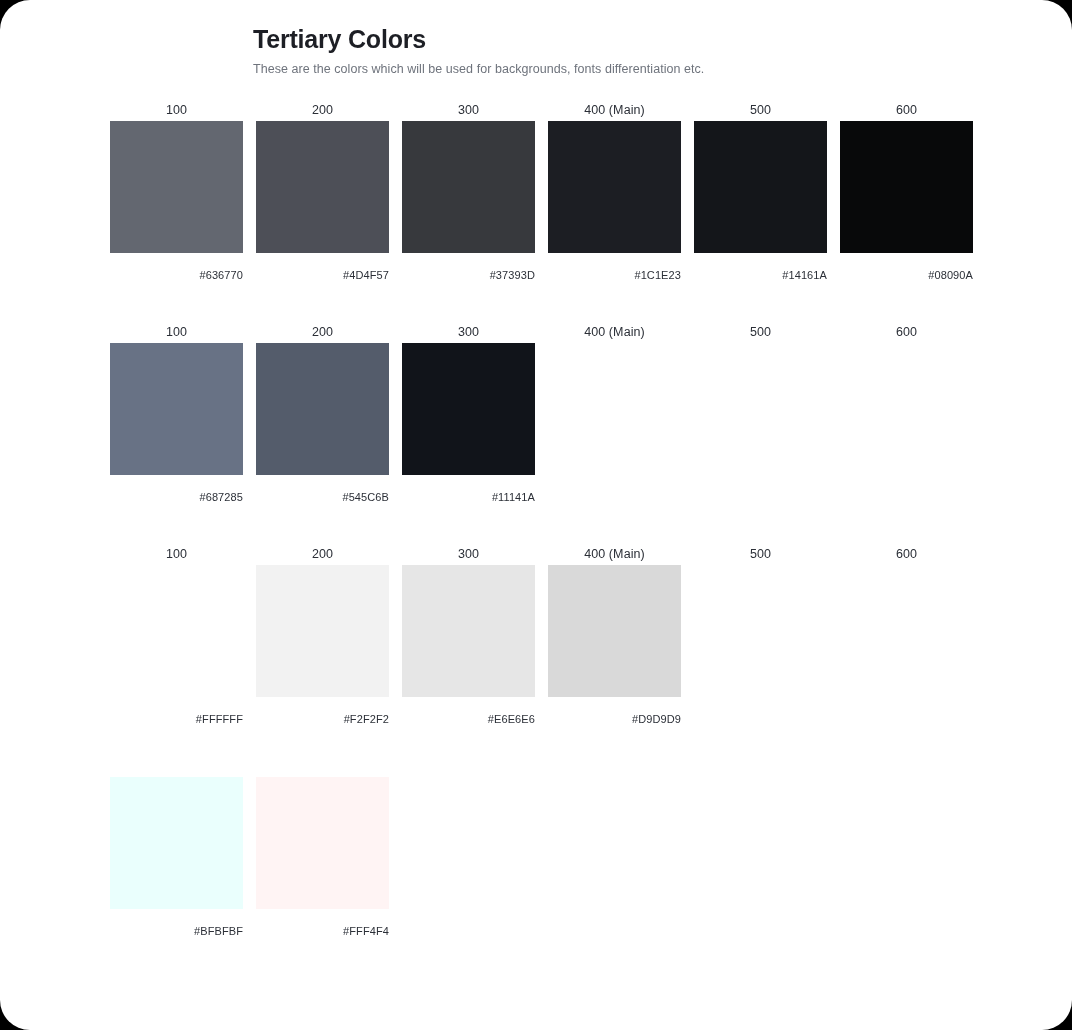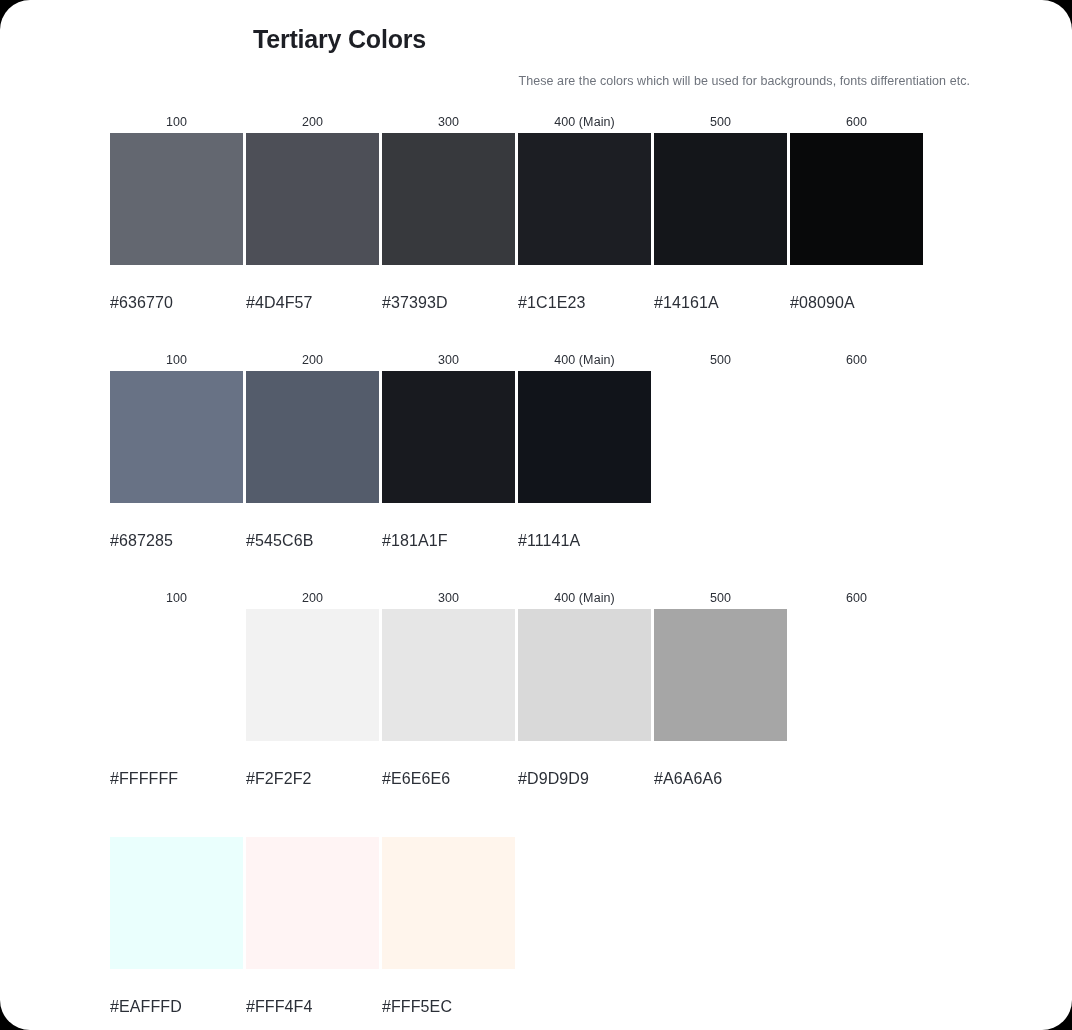--- a/index.html
+++ b/index.html
@@ -37,59 +37,58 @@
     font-weight: bold;
     color: #1d1f25;
     letter-spacing: -0.2px;
     line-height: 34px;
   }
 
   .page-subtitle {
     font-size: 12.5px;
     color: #6e737c;
     line-height: 18px;
-    margin-top: 16px;
+    margin-top: 4px;
     letter-spacing: 0.05px;
-    text-align: right;
   }
 
   .rows { margin-top: 21px; }
 
   .palette-row { margin-bottom: 0px; }
 
   .row-grid {
     display: grid;
     grid-template-columns: repeat(6, 133px);
-    column-gap: 3px;
+    column-gap: 13px;
   }
 
   .cell { width: 133px; }
 
   .tone-label {
     font-size: 12.5px;
     color: #2b2f37;
     text-align: center;
     height: 22px;
     line-height: 22px;
     letter-spacing: 0.1px;
   }
 
   .swatch {
     width: 133px;
     height: 132px;
     display: block;
   }
 
   .hex-label {
-    font-size: 16px;
+    font-size: 11px;
     color: #2b2f37;
-    text-align: left;
+    text-align: right;
     height: 20px;
     line-height: 20px;
-    margin-top: 28px;
+    margin-top: 12px;
     letter-spacing: 0.1px;
   }
 
   .row-spacer-1 { height: 36px; }
   .row-spacer-2 { height: 36px; }
   .row-spacer-3 { height: 48px; }
 </style>
 </head>
 <body>
 
@@ -175,24 +174,20 @@
           <div class="row-grid">
             <div class="cell">
               <div class="swatch" style="background: rgb(104, 114, 133);"></div>
               <div class="hex-label">#687285</div>
             </div>
             <div class="cell">
               <div class="swatch" style="background: rgb(84, 92, 107);"></div>
               <div class="hex-label">#545C6B</div>
             </div>
             <div class="cell">
-              <div class="swatch" style="background: rgb(24, 26, 31);"></div>
-              <div class="hex-label">#181A1F</div>
-            </div>
-            <div class="cell">
               <div class="swatch" style="background: rgb(17, 20, 26);"></div>
               <div class="hex-label">#11141A</div>
             </div>
           </div>
           <div class="row-spacer-2"></div>
         </div>
         <div class="palette-row">
           <div class="row-grid">
             <div class="cell">
               <div class="tone-label">100</div>
@@ -223,40 +218,32 @@
               <div class="hex-label">#F2F2F2</div>
             </div>
             <div class="cell">
               <div class="swatch" style="background: rgb(230, 230, 230);"></div>
               <div class="hex-label">#E6E6E6</div>
             </div>
             <div class="cell">
               <div class="swatch" style="background: rgb(217, 217, 217);"></div>
               <div class="hex-label">#D9D9D9</div>
             </div>
-            <div class="cell">
-              <div class="swatch" style="background: rgb(166, 166, 166);"></div>
-              <div class="hex-label">#A6A6A6</div>
-            </div>
           </div>
           <div class="row-spacer-3"></div>
         </div>
         <div class="palette-row">
           <div class="row-grid">
             <div class="cell">
               <div class="swatch" style="background: rgb(234, 255, 253);"></div>
-              <div class="hex-label">#EAFFFD</div>
+              <div class="hex-label">#BFBFBF</div>
             </div>
             <div class="cell">
               <div class="swatch" style="background: rgb(255, 244, 244);"></div>
               <div class="hex-label">#FFF4F4</div>
             </div>
-            <div class="cell">
-              <div class="swatch" style="background: rgb(255, 245, 236);"></div>
-              <div class="hex-label">#FFF5EC</div>
-            </div>
           </div>
           <div class="row-spacer-3"></div>
         </div>
       </div>
 
   </div>
 </div>
 
 </body></html>

